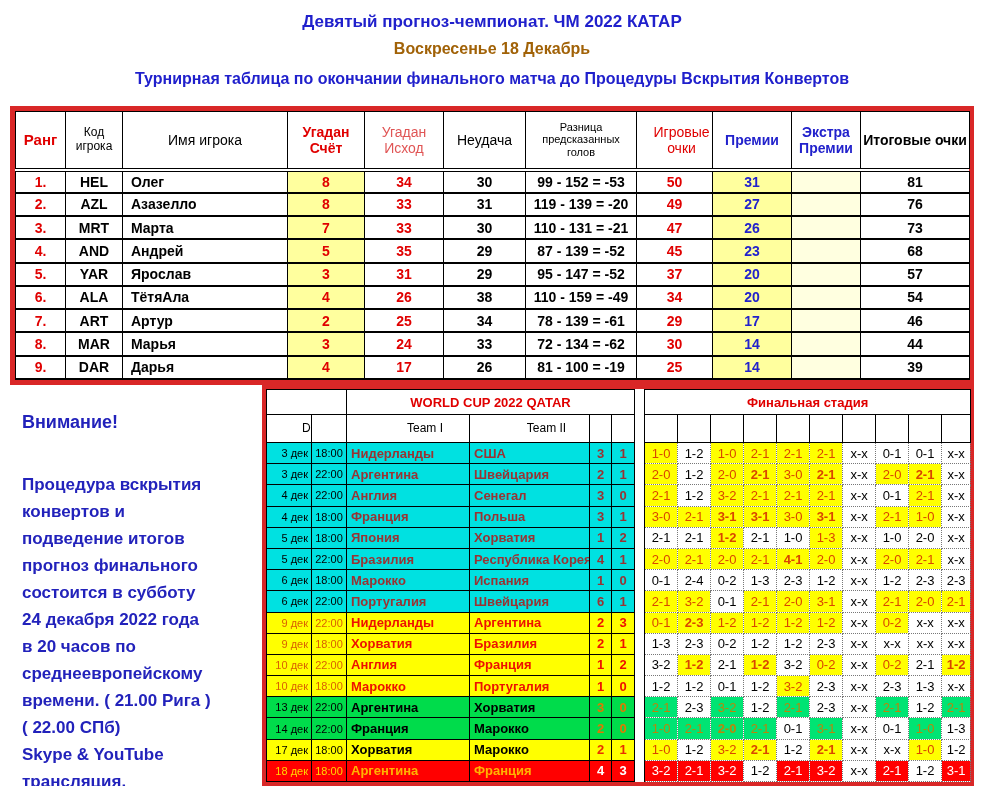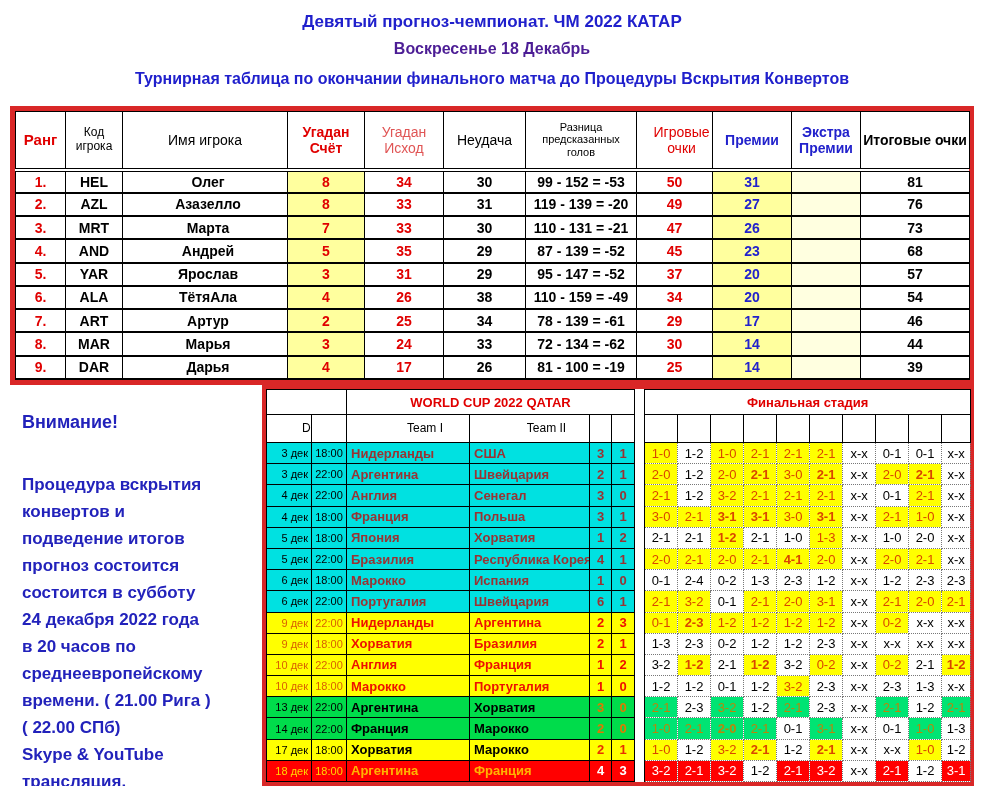--- a/index.html
+++ b/index.html
@@ -1,42 +1,42 @@
 <!DOCTYPE html>
 <html><head>
 <meta charset="utf-8">
 <style>
   html,body{margin:0;padding:0;background:#fff;}
   body{width:984px;height:786px;position:relative;font-family:"Liberation Sans",sans-serif;overflow:hidden;}
 
   
   .page-title{position:absolute;left:0;width:984px;text-align:center;font-weight:bold;}
   #title-main{top:12px;color:#2020cc;font-size:17px;}
-  #title-date{top:40px;color:#4c1d95;font-size:16px;}
+  #title-date{top:40px;color:#a16207;font-size:16px;}
   #title-sub{top:70px;color:#2020cc;font-size:16px;}
 
   
   #standings-wrap{position:absolute;left:10px;top:106px;width:954px;height:269px;border:5px solid #d92727;background:#fff;}
   table{border-collapse:collapse;table-layout:fixed;}
   #standings{width:100%;height:100%;}
   #standings th,#standings td{border:1px solid #000;overflow:hidden;white-space:nowrap;vertical-align:middle;padding:0 2px;}
   #standings thead tr{height:58px;}
   #standings tbody tr{height:23px;}
   #standings th{font-weight:normal;font-size:14px;color:#000;white-space:normal;line-height:1.15;border-bottom:4px double #000;}
   #standings th:nth-child(1){color:#e00000;font-weight:bold;font-size:15px;}
   #standings th:nth-child(2){font-size:12px;}
   #standings th:nth-child(4){color:#e00000;font-weight:bold;}
   #standings th:nth-child(5){color:#e05555;}
   #standings th:nth-child(7){font-size:11px;}
   #standings th:nth-child(8){color:#e00000;font-weight:normal;padding-left:16px;}
   #standings th:nth-child(9),#standings th:nth-child(10){color:#2222cc;font-weight:bold;}
   #standings th:nth-child(11){font-weight:bold;}
   #standings td{font-size:14px;font-weight:bold;text-align:center;border-top-width:2px;border-bottom-width:2px;}
   #standings td:nth-child(1){color:#e00000;}
-  #standings td:nth-child(3){text-align:center;padding-left:8px;border-radius:9px;}
+  #standings td:nth-child(3){text-align:left;padding-left:8px;border-radius:9px;}
   #standings td:nth-child(4){color:#e00000;background:#ffff9e;}
   #standings td:nth-child(5){color:#e00000;}
   #standings td:nth-child(8){color:#e00000;}
   #standings td:nth-child(9){color:#2222cc;background:#ffff9e;}
   #standings td:nth-child(10){background:#ffffe0;}
 
   
   #notice{position:absolute;left:22px;top:412px;width:235px;color:#2222bb;font-weight:bold;}
   #notice-heading{font-size:18px;margin-bottom:38px;}
   .notice-line{font-size:17px;line-height:27px;}
@@ -236,21 +236,21 @@
       </tbody>
   </table>
 </div>
 
 <div id="notice">
   <div id="notice-heading">Внимание!</div>
   <div id="notice-body">
       <div class="notice-line">Процедура вскрытия</div>
       <div class="notice-line">конвертов и</div>
       <div class="notice-line">подведение итогов</div>
-      <div class="notice-line">прогноз состоится</div>
+      <div class="notice-line">прогноз финального</div>
       <div class="notice-line">состоится в субботу</div>
       <div class="notice-line">24 декабря 2022 года</div>
       <div class="notice-line">в 20 часов по</div>
       <div class="notice-line">среднеевропейскому</div>
       <div class="notice-line">времени. ( 21.00 Рига )</div>
       <div class="notice-line">( 22.00 СПб)</div>
       <div class="notice-line">Skype &amp; YouTube</div>
       <div class="notice-line">трансляция.</div>
     </div>
 </div>

